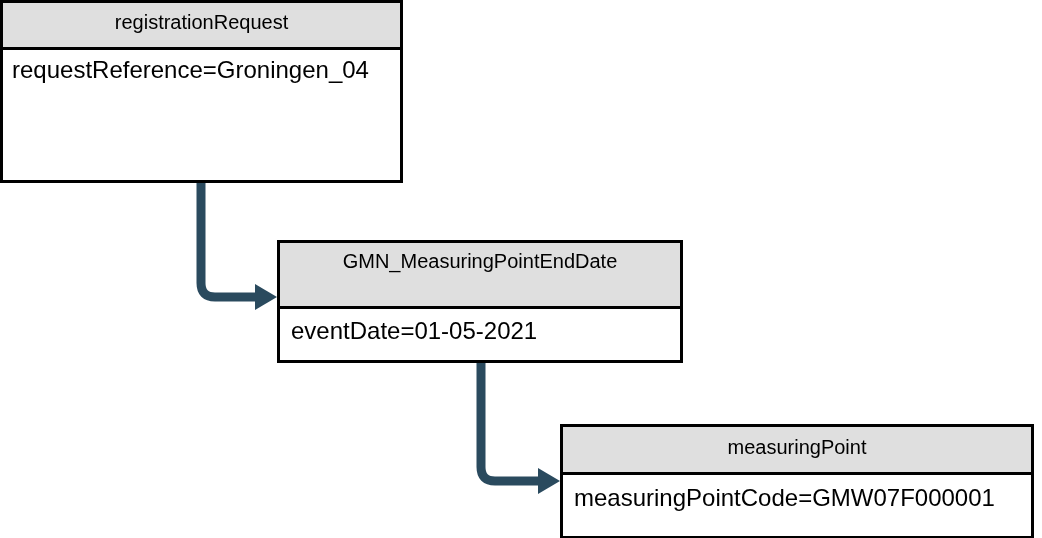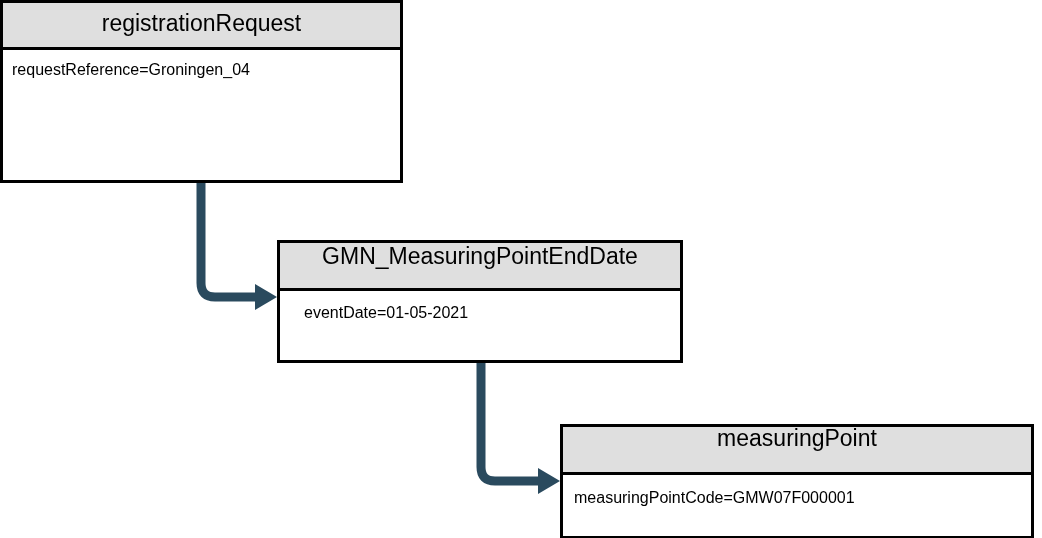--- a/index.html
+++ b/index.html
@@ -22,34 +22,34 @@
     border: 3px solid #000000;
     background: #ffffff;
     overflow: hidden;
   }
   .uml-header {
     box-sizing: border-box;
     background: #dfdfdf;
     border-bottom: 3px solid #000000;
     text-align: center;
     color: #000000;
-    font-size: 23px;
+    font-size: 20px;
     line-height: 1;
     white-space: nowrap;
     overflow: hidden;
   }
   .uml-body {
     box-sizing: border-box;
     background: #ffffff;
     padding: 6px 0 0 9px;
     overflow: hidden;
   }
   .attr-line {
     color: #000000;
-    font-size: 16px;
+    font-size: 24px;
     line-height: 26px;
     white-space: nowrap;
     overflow: hidden;
   }
   
   #box-registration-request {
     left: 0px;
     top: 0px;
     width: 403px;
     height: 183px;
@@ -63,38 +63,39 @@
     padding-top: 7px;
   }
   
   #box-gmn-measuringpointenddate {
     left: 277px;
     top: 240px;
     width: 406px;
     height: 123px;
   }
   #box-gmn-measuringpointenddate .uml-header {
-    height: 48px;
-    padding-top: 2px;
+    height: 66px;
+    padding-top: 8px;
   }
   #box-gmn-measuringpointenddate .uml-body {
     height: 72px;
     padding-top: 9px;
-    padding-left: 24px;
+    padding-left: 11px;
     border-radius: 11px;
   }
   
   #box-measuring-point {
     left: 560px;
     top: 424px;
     width: 474px;
     height: 115px;
   }
   #box-measuring-point .uml-header {
     height: 48px;
+    padding-top: 10px;
   }
   #box-measuring-point .uml-body {
     height: 64px;
     padding-top: 10px;
     padding-left: 11px;
     border-radius: 11px;
   }
   
   .connector {
     position: absolute;

